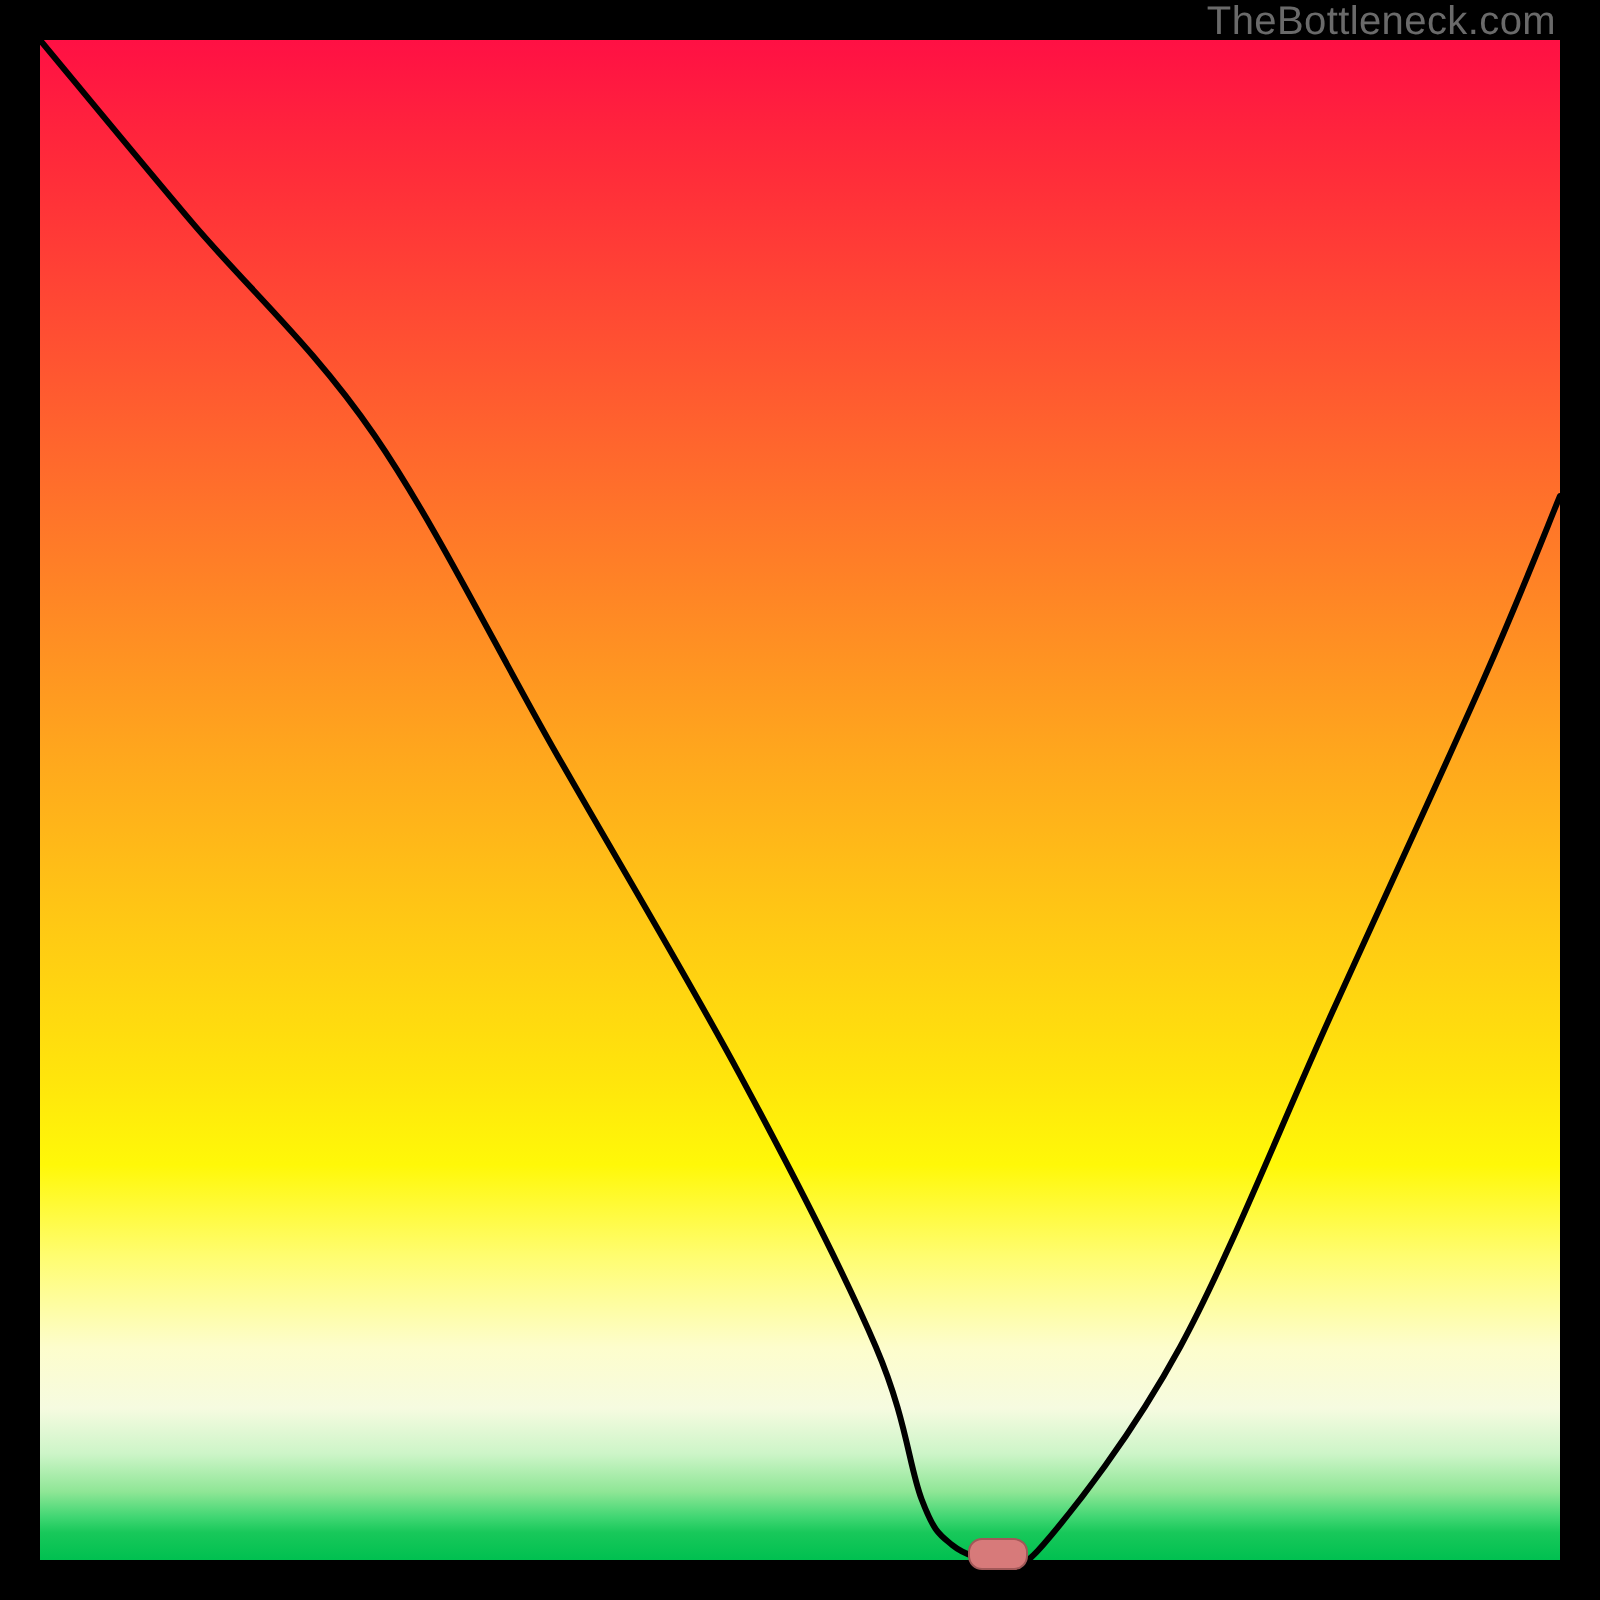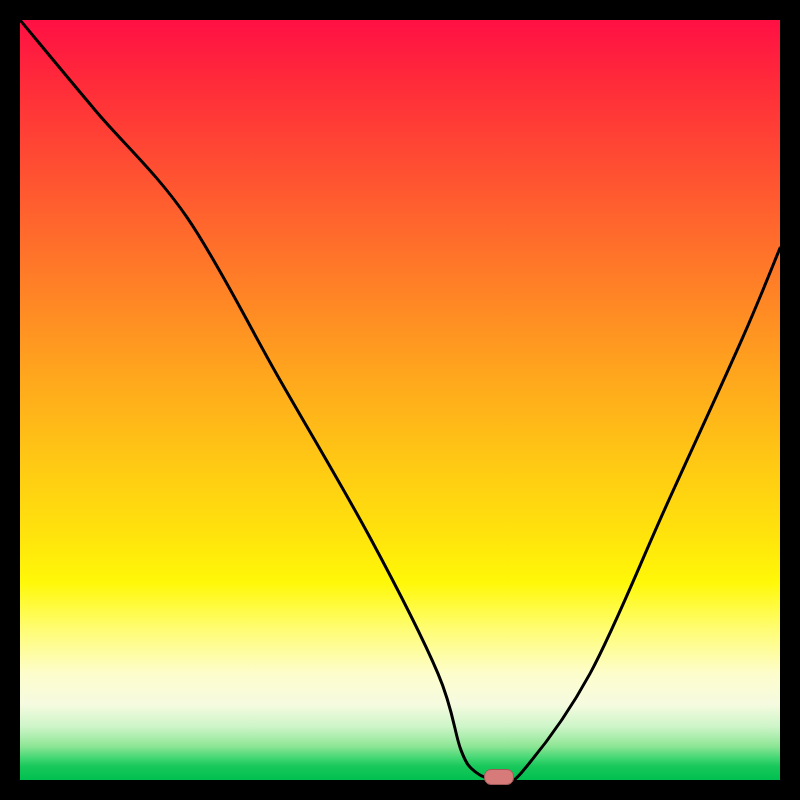--- a/index.html
+++ b/index.html
@@ -69,20 +69,21 @@
     border-radius: 7px;
     background: #d77a7a;
     border: 1px solid #a15858;
     transform: translate(-50%, -50%);
   }
 </style>
 </head>
 <body>
 
 <div class="frame">
+  <div class="watermark">TheBottleneck.com</div>
 
   <div class="plot">
     <svg class="curve-svg" viewBox="0 0 760 760" preserveAspectRatio="none">
       <path id="bottleneck-path" fill="none" stroke="#000" stroke-width="3" stroke-linejoin="round" stroke-linecap="round" d="M 0.0 0.0 C 12.7 15.2, 48.1 58.3, 76.0 91.2 C 103.9 124.1, 136.8 153.3, 167.2 197.6 C 197.6 241.9, 228.0 304.0, 258.4 357.2 C 288.8 410.4, 323.0 467.4, 349.6 516.8 C 376.2 566.2, 402.8 618.1, 418.0 653.6 C 433.2 689.1, 434.5 713.1, 440.8 729.6 C 447.1 746.1, 449.7 747.3, 456.0 752.4 C 462.3 757.5, 471.2 760.0, 478.8 760.0 C 486.4 760.0, 486.4 770.1, 501.6 752.4 C 516.8 734.7, 545.9 697.9, 570.0 653.6 C 594.1 609.3, 620.7 542.1, 646.0 486.4 C 671.3 430.7, 703.0 362.3, 722.0 319.2 C 741.0 276.1, 753.7 243.2, 760.0 228.0"></path>
     </svg>
     <div id="marker" class="marker" style="left: 478.8px; top: 757px;"></div>
   </div>
 </div>
 
 </body></html>

